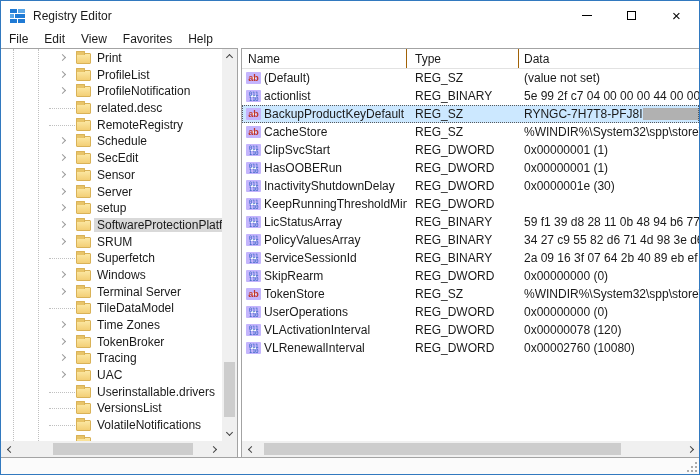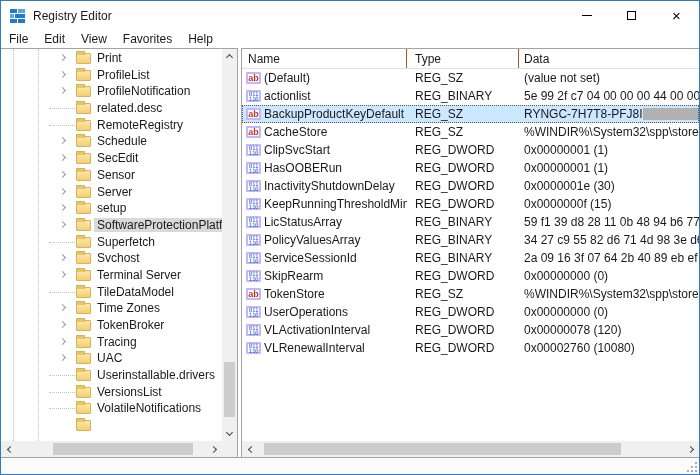--- a/index.html
+++ b/index.html
@@ -70,21 +70,21 @@
   .hcell:nth-child(1){ padding-left:6px; }
   .hcell:nth-child(2){ padding-left:8px; }
   .hcell:nth-child(3){ padding-left:5px; border-right:none; }
   .list-rows { position:absolute; left:0; right:0; top:20px; bottom:16px; overflow:hidden; }
   .lrow { display:grid; grid-template-columns:165px 112px 1fr; height:18px; }
   .lrow.selrow { background:#cce8ff; outline:1px dotted #58595b; outline-offset:-1px; }
   .cell { display:flex; align-items:center; overflow:hidden; white-space:nowrap; }
   .cell.name { padding-left:4px; gap:3px; }
   .cell.type { padding-left:8px; }
   .cell.data { padding-left:5px; }
-  .vicon { flex:0 0 auto; width:15px; height:12px; border:2px solid #c4b5fd; background:#fff; display:flex; flex-direction:column; align-items:center; justify-content:center; border-radius:1px; }
+  .vicon { flex:0 0 auto; width:15px; height:12px; border:5px solid #c4b5fd; background:#fff; display:flex; flex-direction:column; align-items:center; justify-content:center; border-radius:1px; }
   .vicon.ab { color:#c03528; font-weight:bold; font-size:9px; line-height:9px; }
   .vicon.bin { color:#2b5fbf; font-size:6px; line-height:5px; font-family:"DejaVu Sans Mono", monospace; letter-spacing:-0.5px; }
   .redact { display:inline-block; width:58px; height:12px; background:#b1b1b1; margin-left:1px; flex:0 0 auto; }
 
   
   .statusbar { position:absolute; left:0; right:0; bottom:0; height:17px; border-top:1px solid #a3a3a3; background:#fbfbfb; display:flex; align-items:center; padding-left:4px; white-space:nowrap; overflow:hidden; }
   .grip { position:absolute; right:2px; bottom:2px; width:2px; height:2px; background:#ababab;
           box-shadow:0 0 #ababab, -4px 4px 0 0 #ababab, 0 4px 0 0 #ababab, -8px 8px 0 0 #ababab, -4px 8px 0 0 #ababab, 0 8px 0 0 #ababab;
           transform:translateY(-8px); }
 </style>
@@ -208,32 +208,40 @@
   </div>
           <div class="trow">
     <span class="chev">
               <i class="chv right"></i>
             </span>
 
     <span class="folder"></span>
     <span class="tlabel sel">SoftwareProtectionPlatform</span>
   </div>
           <div class="trow">
+    <span class="chev">
+              <i class="chv right"></i>
+            </span>
+
+    <span class="folder"></span>
+    <span class="tlabel">SRUM</span>
+  </div>
+          <div class="trow">
 
     <span class="dots"></span>
     <span class="folder"></span>
     <span class="tlabel">Superfetch</span>
   </div>
           <div class="trow">
     <span class="chev">
               <i class="chv right"></i>
             </span>
 
     <span class="folder"></span>
-    <span class="tlabel">Svchost</span>
+    <span class="tlabel">Windows</span>
   </div>
           <div class="trow">
     <span class="chev">
               <i class="chv right"></i>
             </span>
 
     <span class="folder"></span>
     <span class="tlabel">Terminal Server</span>
   </div>
           <div class="trow">
@@ -419,23 +427,20 @@
           <div class="lrow">
     <div class="cell name">
 
       <span class="vicon bin">
                 <span>011</span>
                 <span>110</span>
               </span>
       <span class="vname">KeepRunningThresholdMins</span>
     </div>
     <div class="cell type">REG_DWORD</div>
-    <div class="cell data">
-              <span class="vdata">0x0000000f (15)</span>
-            </div>
   </div>
           <div class="lrow">
     <div class="cell name">
 
       <span class="vicon bin">
                 <span>011</span>
                 <span>110</span>
               </span>
       <span class="vname">LicStatusArray</span>
     </div>

